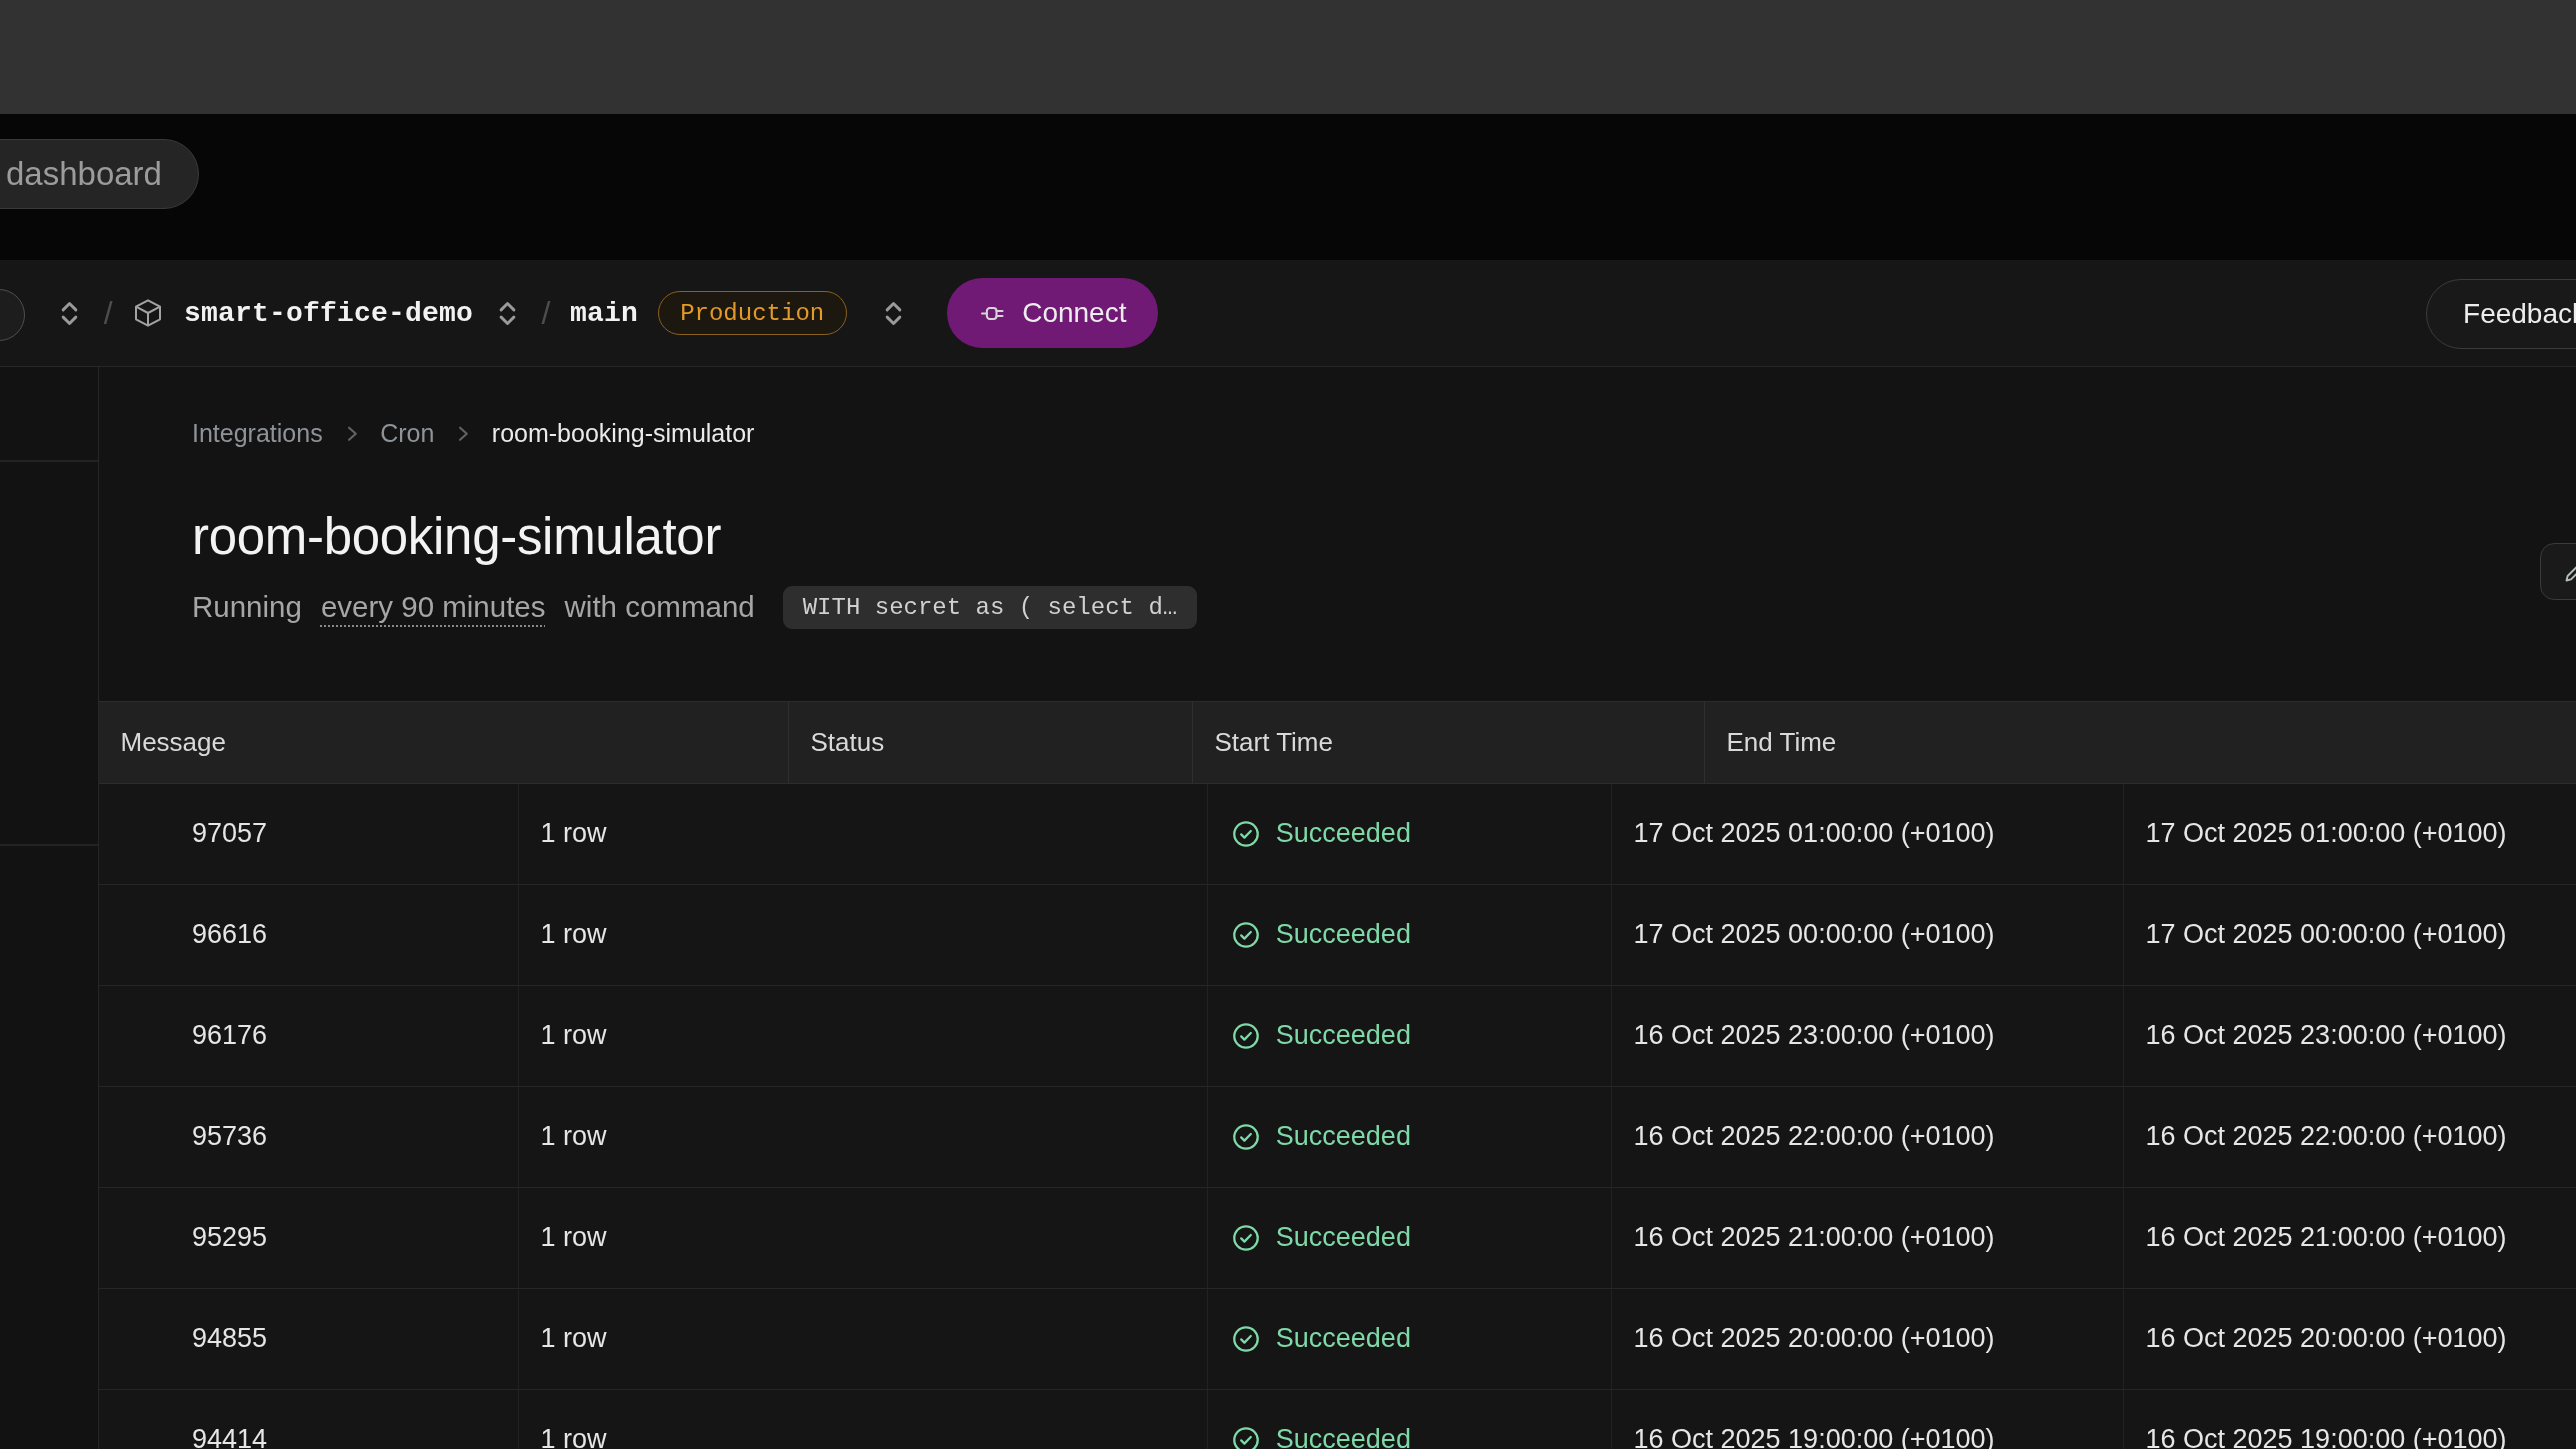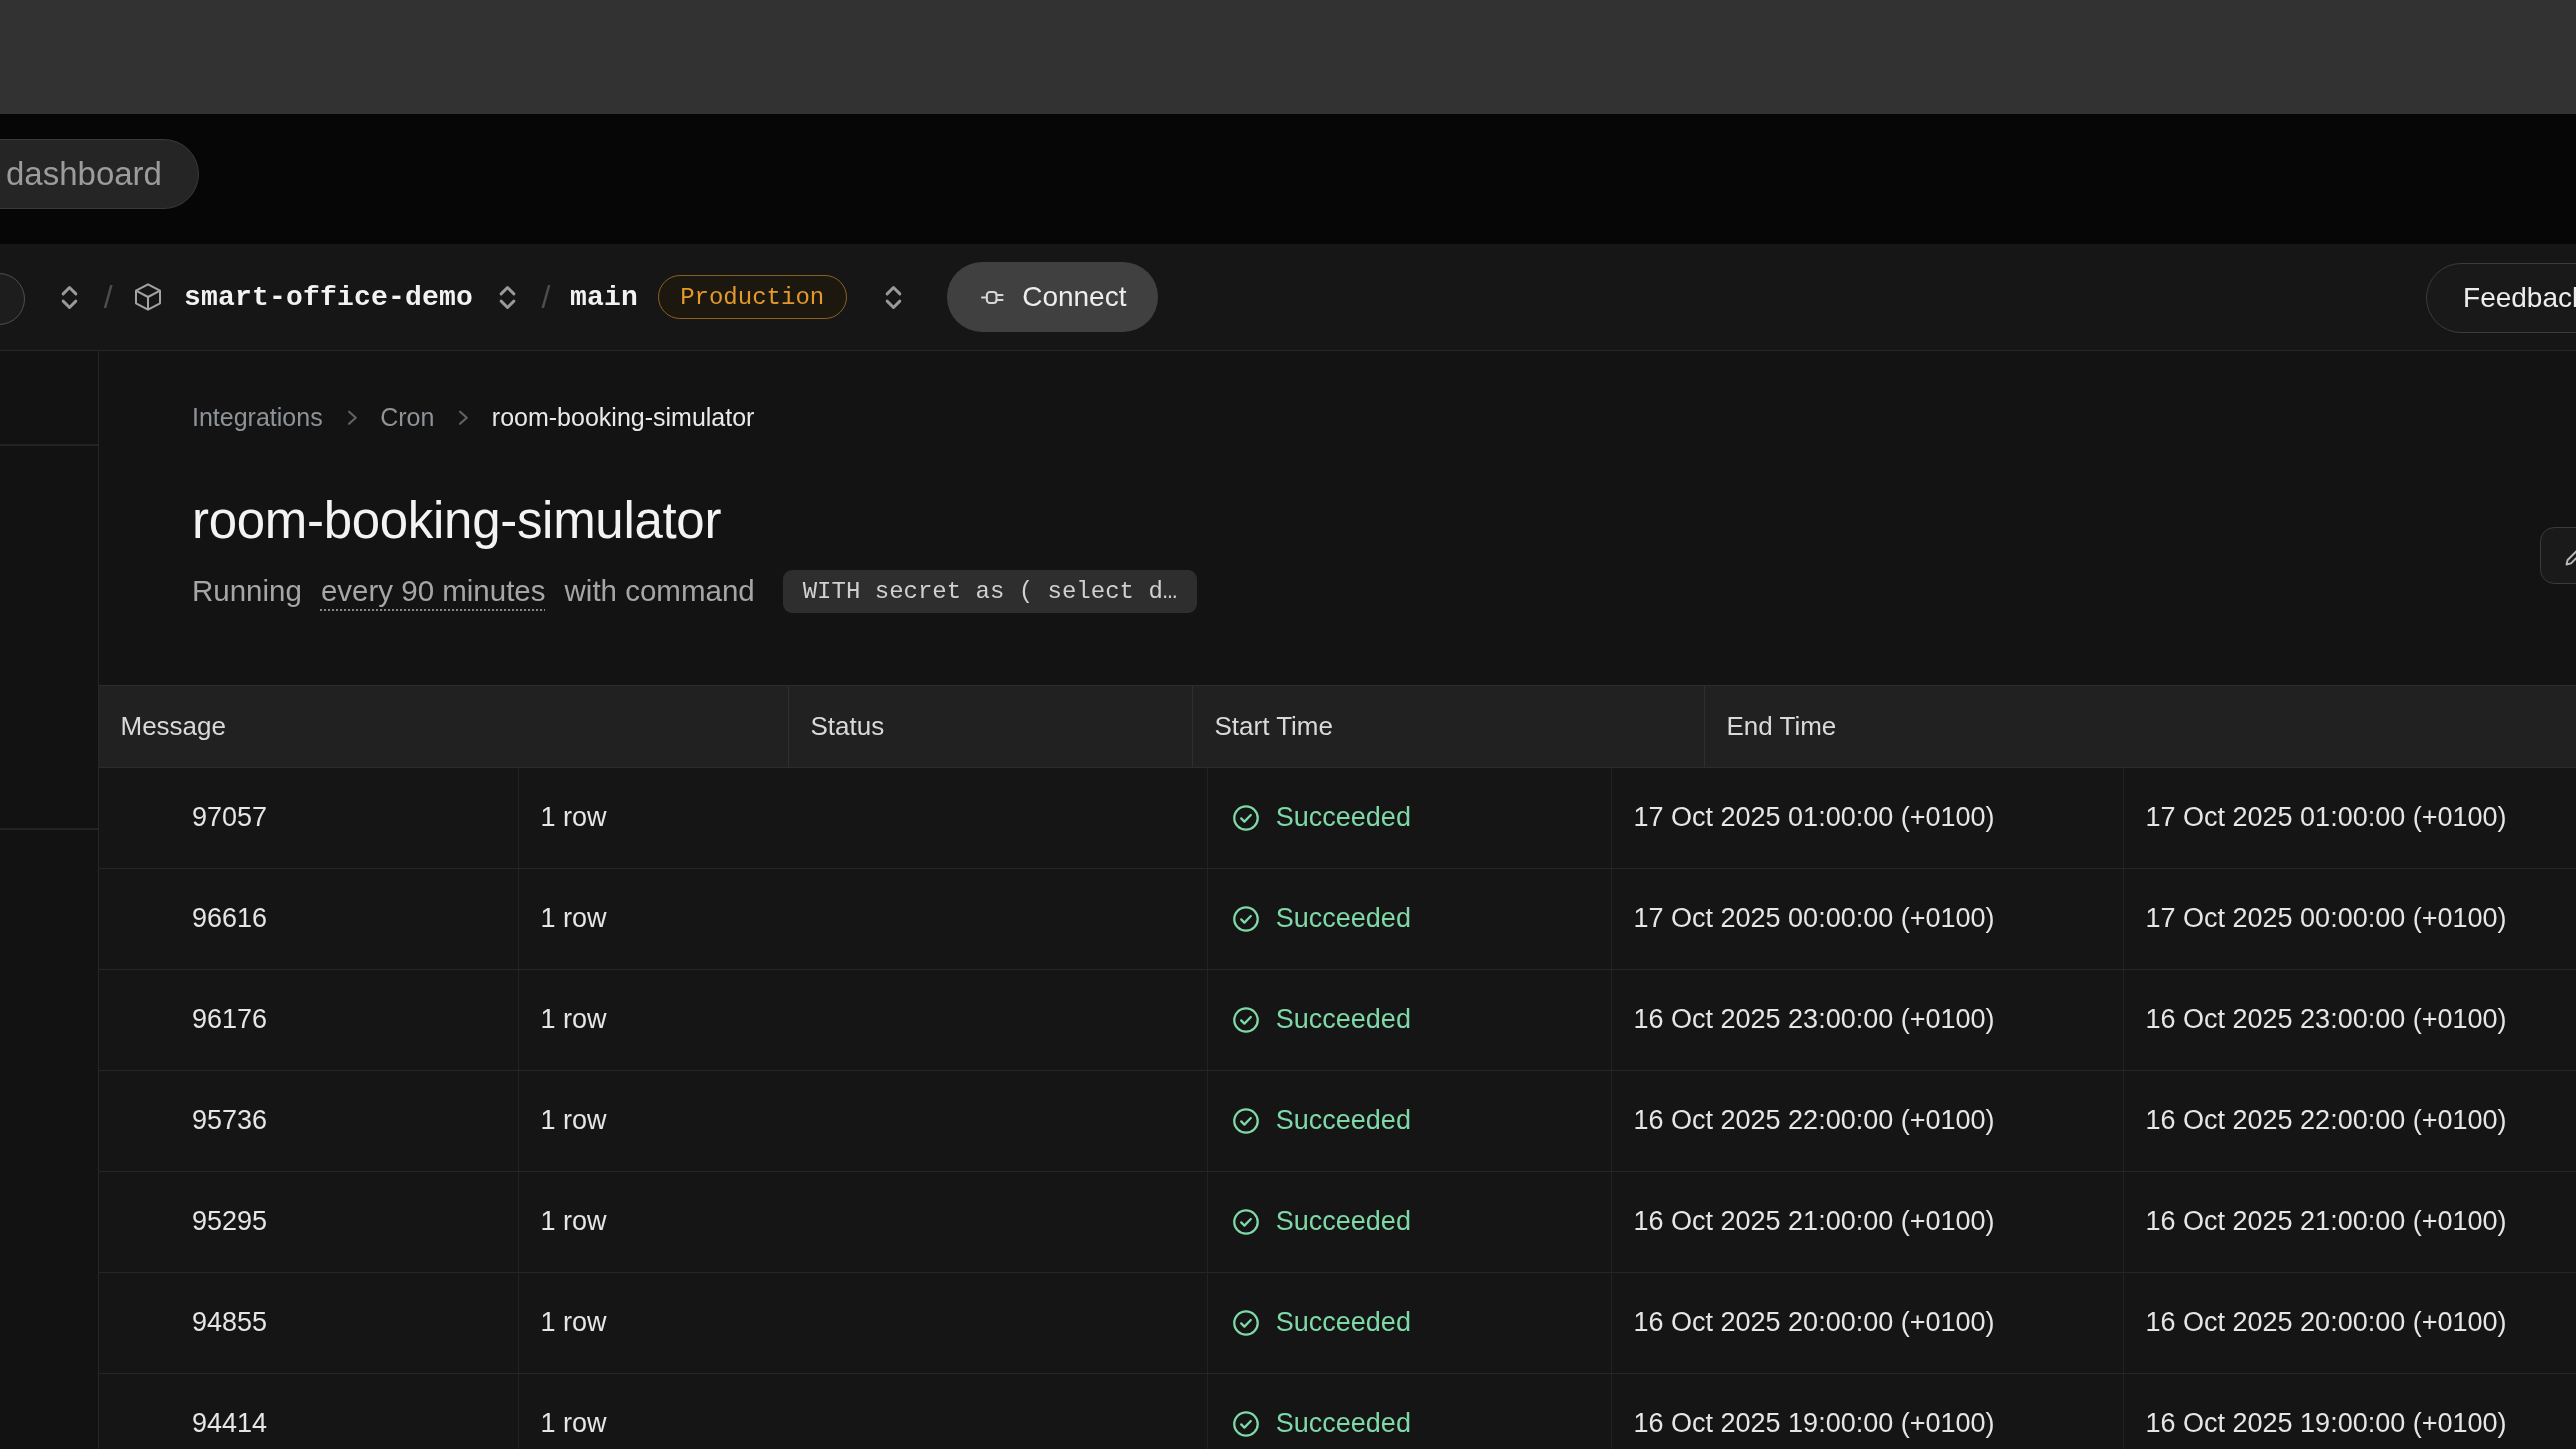--- a/index.html
+++ b/index.html
@@ -1,40 +1,40 @@
 <!DOCTYPE html>
 <html style="font-size:14.3px"><head>
 <meta charset="utf-8">
 <style>
   * { margin:0; padding:0; box-sizing:border-box; }
   html,body { width:2576px; height:1449px; overflow:hidden; background:#131313;
               font-family:"Liberation Sans", sans-serif; }
 
   
   .top-gray-bar { height:114px; background:#323232; }
-  .tab-strip { height:130px; background:#060606; position:relative; }
+  .tab-strip { height:146px; background:#060606; position:relative; }
   .browser-tab { position:absolute; left:-50px; top:25px; height:70px;
                  display:flex; align-items:center; padding:0 36px 0 55px;
                  background:#252525; border:1.8px solid #3a3a3a; border-radius:39px;
                  color:#9c9c9c; font-size:33px; }
 
   
   .project-bar { height:107px; background:#161616; border-bottom:1.8px solid #272727;
                  position:relative; display:flex; align-items:center; }
   .avatar-circle { position:absolute; left:-27px; top:29px; width:52px; height:52px;
                    border-radius:50%; border:1.8px solid #4f4f4f; background:#1d1d1d; }
   .pb-group { display:flex; align-items:center; gap:19.7px;font-family:Liberation Mono, monospace; }
   .selector-icon { width:29px; height:29px; display:block; }
   .pb-slash { color:#4d4d4d; font-size:32px; font-weight:300; margin:0 19.7px; }
   .pb-name { color:#f2f2f2; font-size:28px; font-weight:700; letter-spacing:0.2px; }
   .cube-icon { width:32px; height:32px; }
   .env-badge { border:1.8px solid #8a611f; color:#e39a28; background:#1d180f;
                border-radius:894px; padding:7.2px 21.5px; font-size:24px; font-weight:500; }
   .connect-btn { margin-left:39px; height:70px; display:flex; align-items:center; gap:14.3px;
-                 background:#404040; border:none; border-radius:39px; padding:0 32px;
+                 background:#701a75; border:none; border-radius:39px; padding:0 32px;
                  color:#ededed; font-size:28px; font-family:inherit; cursor:pointer; }
   .feedback-btn { position:absolute; right:-50px; top:19px; height:70px;
                   display:flex; align-items:center; padding:0 39px 0 36px;
                   background:#191919; border:1.8px solid #3c3c3c; border-radius:39px;
                   color:#ededed; font-size:28px; font-family:inherit; cursor:pointer; }
 
   
   .app-body { display:flex; height:1106px; }
   .side-rail { width:99px; background:#121212; border-right:1.8px solid #262626;
                position:relative; flex:none; }

